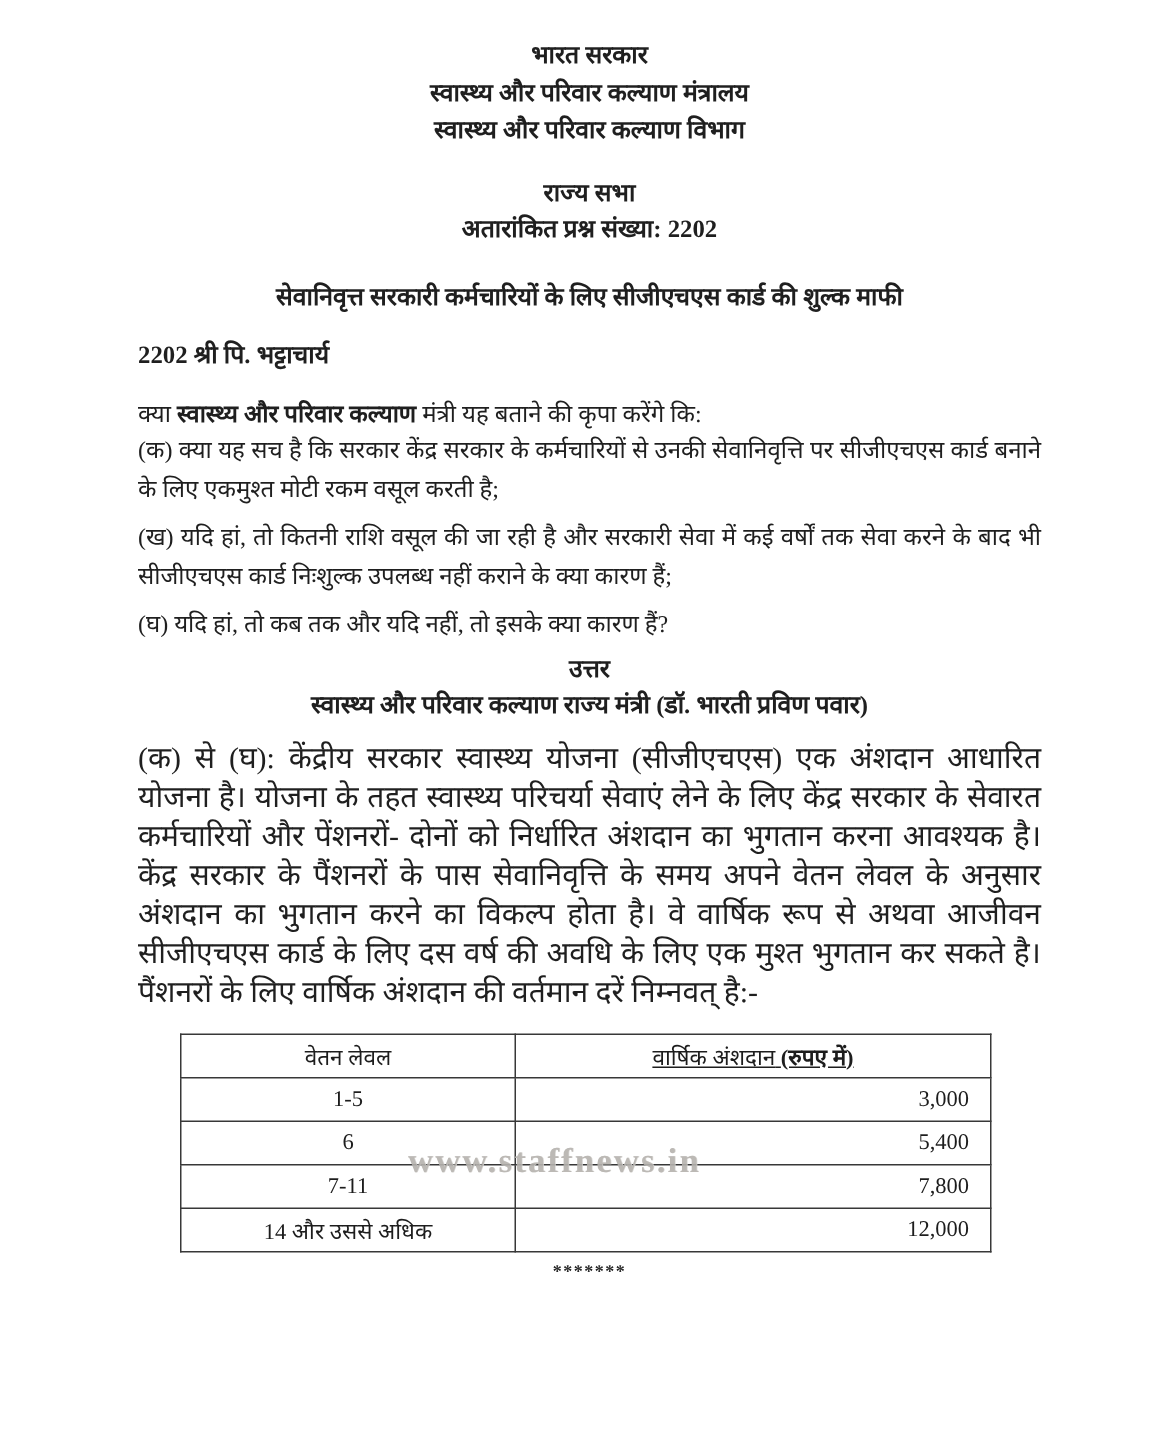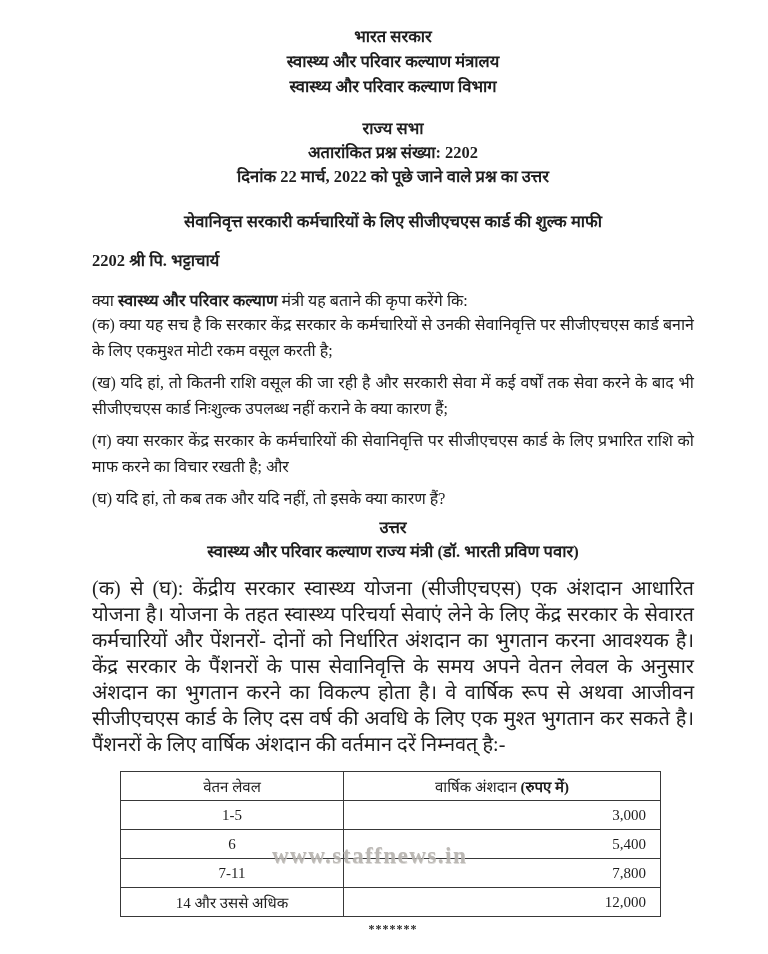--- a/index.html
+++ b/index.html
@@ -33,21 +33,21 @@
   table.rates{
     border-collapse:collapse;width:541px;
     font-size:15px;color:#1d1d1d;
   }
   table.rates td,table.rates th{
     border:1.6px solid #383838;height:28px;padding:0;
     font-weight:normal;vertical-align:middle;
   }
   .col-level{width:222px;text-align:center;}
   .col-amount{text-align:right;padding-right:14px !important;}
-  th.col-amount{text-align:center;padding-right:0 !important;}
+  th.col-amount{text-align:center;padding-right:0 !important;text-decoration:underline;}
   .unit-bold{font-weight:bold;}
   .watermark{
     position:absolute;left:152px;top:72px;z-index:5;
     font-family:"Liberation Serif","DejaVu Serif",serif;
     font-weight:bold;font-size:23px;letter-spacing:1.5px;
     color:#b5b2ae;opacity:0.9;white-space:nowrap;
     text-shadow:0.5px 0.5px 0 #d8d6d3;
     pointer-events:none;
   }
   .stars{
@@ -63,33 +63,31 @@
 
     <div class="govt-header center">
       <div>भारत सरकार</div>
       <div>स्वास्थ्य और परिवार कल्याण मंत्रालय</div>
       <div>स्वास्थ्य और परिवार कल्याण विभाग</div>
     </div>
 
     <div class="session-block center">
       <div>राज्य सभा</div>
       <div>अतारांकित प्रश्न संख्या: 2202</div>
-      <div>दिनांक 22 मार्च, 2022 को पूछे जाने वाले प्रश्न का उत्तर</div>
     </div>
 
     <div class="subject center">सेवानिवृत्त सरकारी कर्मचारियों के लिए सीजीएचएस कार्ड की शुल्क माफी</div>
 
     <div class="asker">2202 श्री पि. भट्टाचार्य</div>
 
     <div class="intro"><span>क्या </span><span class="bold">स्वास्थ्य और परिवार कल्याण</span><span> मंत्री यह बताने की कृपा करेंगे कि:</span></div>
 
     <div class="qparts">
       <p class="para">(क) क्या यह सच है कि सरकार केंद्र सरकार के कर्मचारियों से उनकी सेवानिवृत्ति पर सीजीएचएस कार्ड बनाने के लिए एकमुश्त मोटी रकम वसूल करती है;</p>
       <p class="para">(ख) यदि हां, तो कितनी राशि वसूल की जा रही है और सरकारी सेवा में कई वर्षों तक सेवा करने के बाद भी सीजीएचएस कार्ड निःशुल्क उपलब्ध नहीं कराने के क्या कारण हैं;</p>
-      <p class="para">(ग) क्या सरकार केंद्र सरकार के कर्मचारियों की सेवानिवृत्ति पर सीजीएचएस कार्ड के लिए प्रभारित राशि को माफ करने का विचार रखती है; और</p>
       <p class="para" style="margin-bottom:0;">(घ) यदि हां, तो कब तक और यदि नहीं, तो इसके क्या कारण हैं?</p>
     </div>
 
     <div class="answer-heading center">उत्तर</div>
     <div class="minister-line center">स्वास्थ्य और परिवार कल्याण राज्य मंत्री (डॉ. भारती प्रविण पवार)</div>
 
     <div class="answer-body">(क) से (घ): केंद्रीय सरकार स्वास्थ्य योजना (सीजीएचएस) एक अंशदान आधारित योजना है। योजना के तहत स्वास्थ्य परिचर्या सेवाएं लेने के लिए केंद्र सरकार के सेवारत कर्मचारियों और पेंशनरों- दोनों को निर्धारित अंशदान का भुगतान करना आवश्यक है। केंद्र सरकार के पैंशनरों के पास सेवानिवृत्ति के समय अपने वेतन लेवल के अनुसार अंशदान का भुगतान करने का विकल्प होता है। वे वार्षिक रूप से अथवा आजीवन सीजीएचएस कार्ड के लिए दस वर्ष की अवधि के लिए एक मुश्त भुगतान कर सकते है। पैंशनरों के लिए वार्षिक अंशदान की वर्तमान दरें निम्नवत् है:-</div>
 
     <div class="table-wrap">
       <table class="rates">

